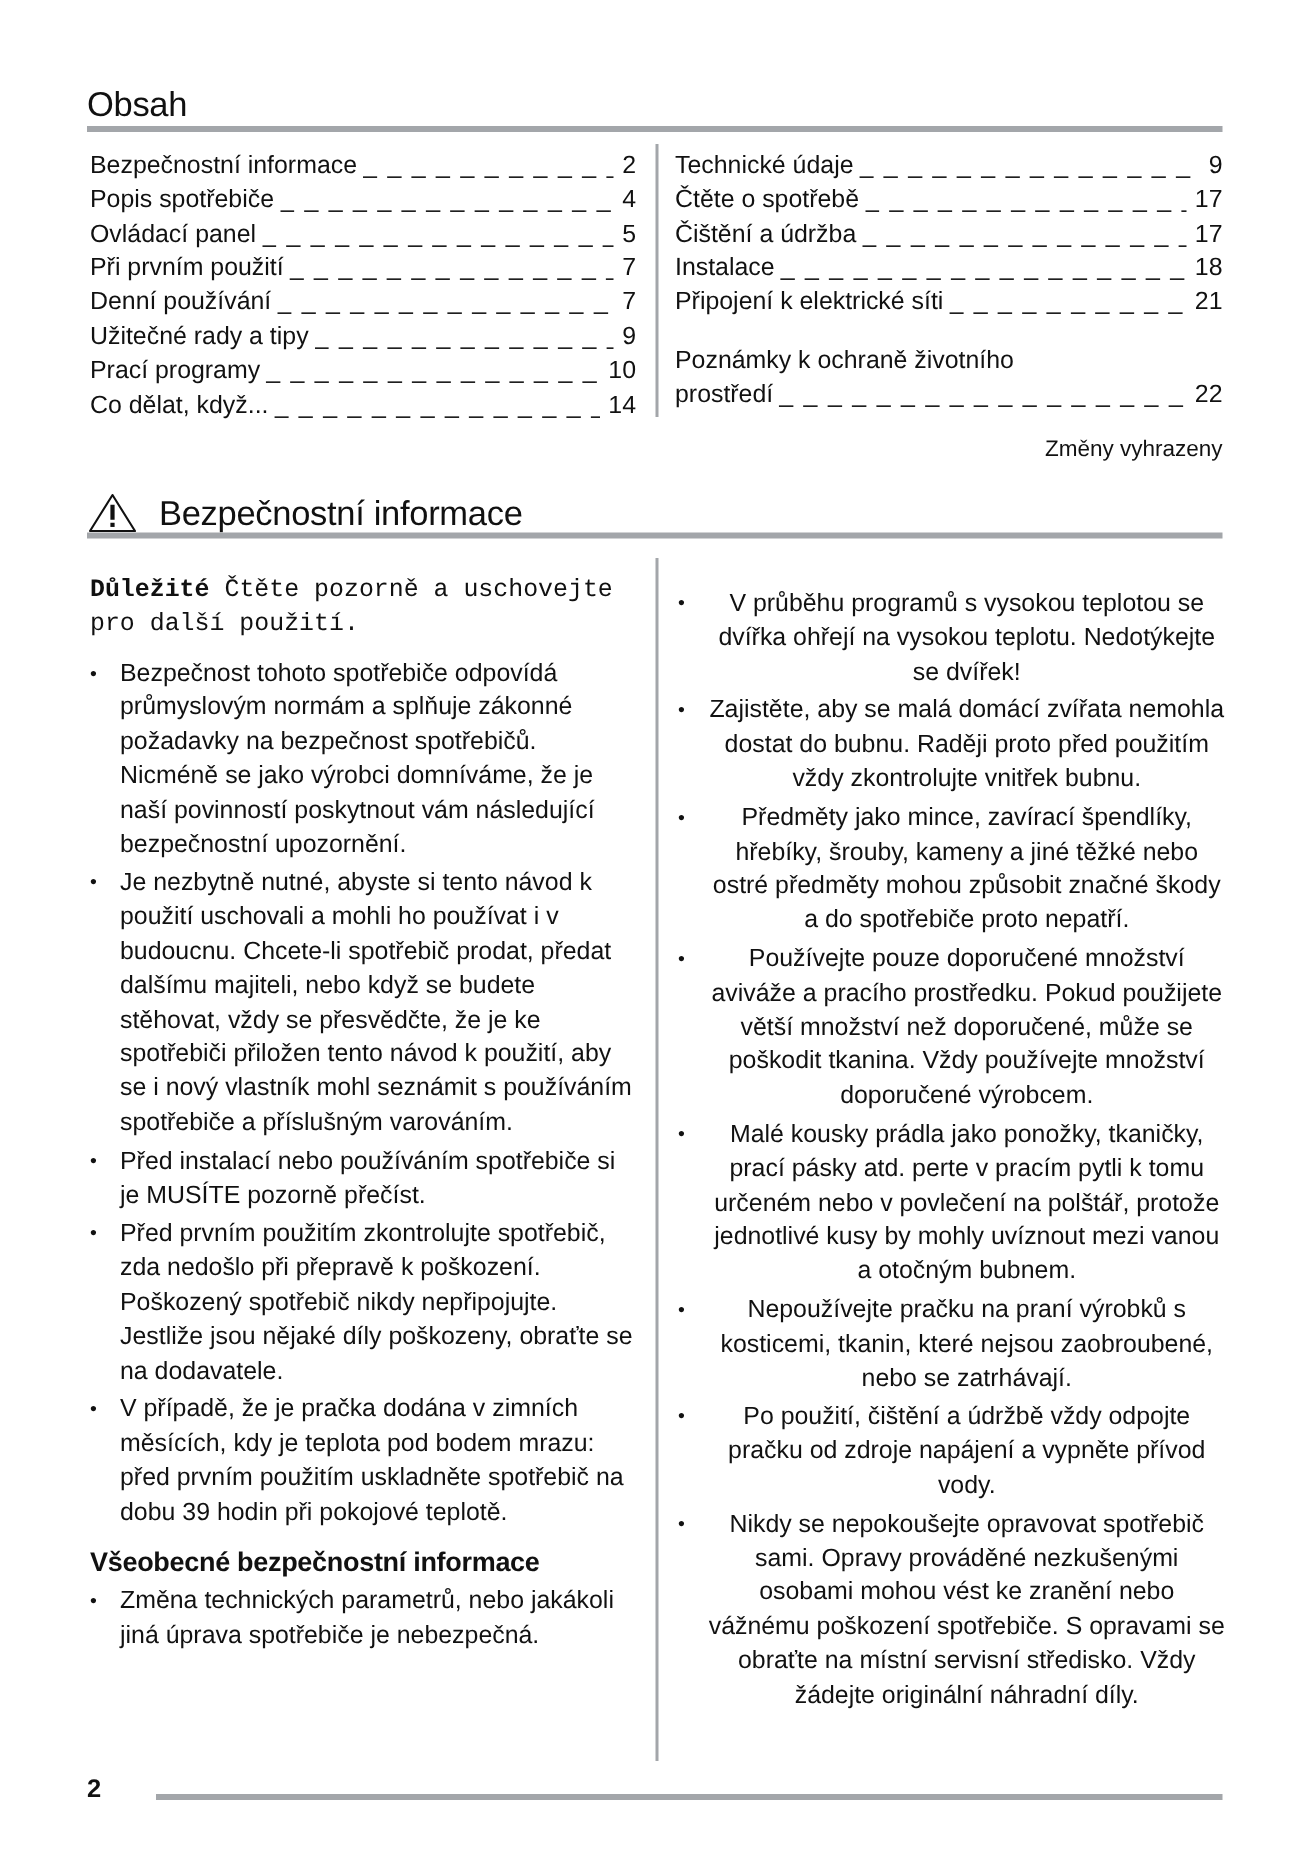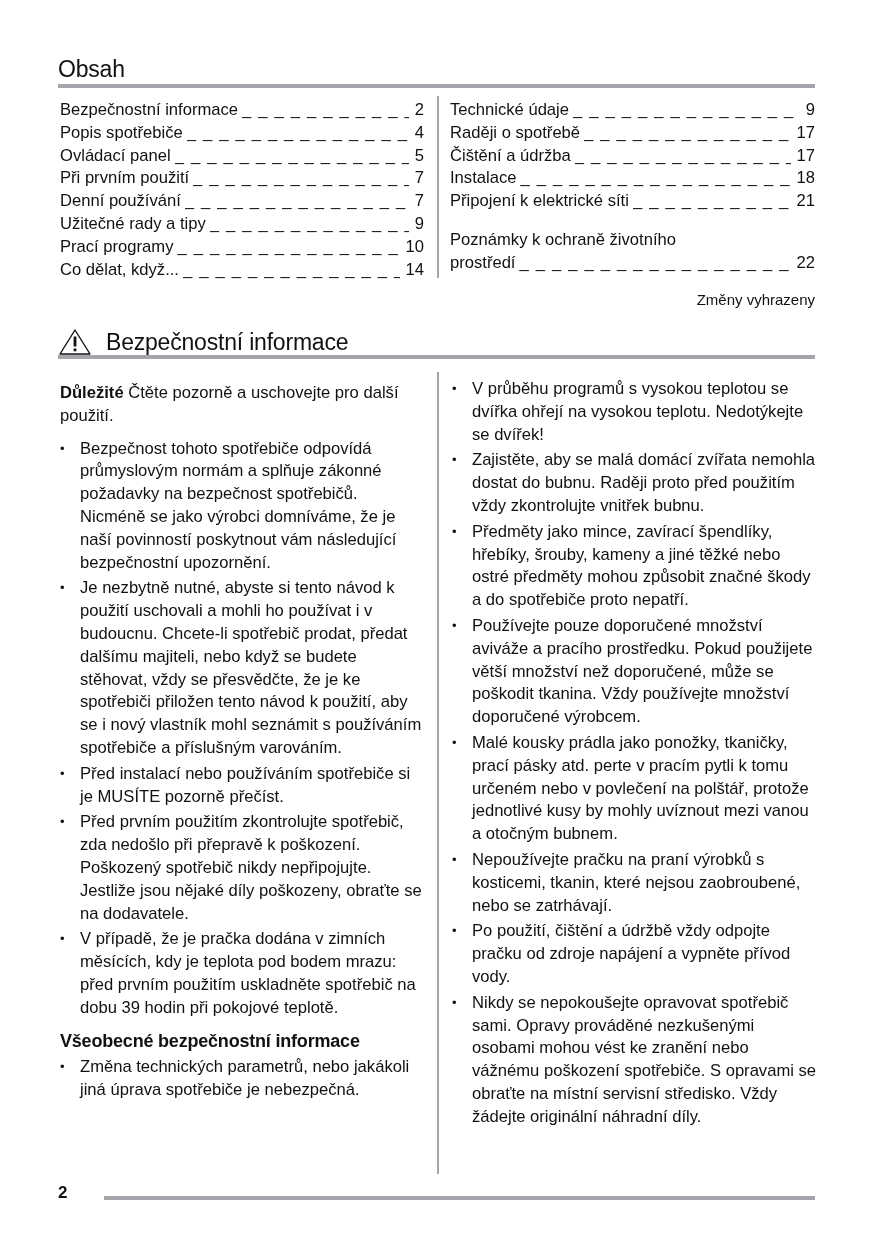--- a/index.html
+++ b/index.html
@@ -22,23 +22,23 @@
   .vsep { position:absolute; width:2px; background:#a3a6aa; }
 
   .changes { position:absolute; right:60px; top:291px; font-size:15px; }
 
   .h2wrap { position:absolute; left:58px; top:327px; height:30px; display:flex; align-items:center; }
   .warn { width:34px; height:28px; margin-right:14px; }
   .h2 { font-size:23px; font-weight:normal; letter-spacing:-0.2px; }
 
   .col { position:absolute; font-size:16.6px; line-height:22.8px; }
   .col.left { left:60px; top:382px; width:365px; }
-  .col.right { left:452px; top:378px; width:365px; }
+  .col.right { left:452px; top:391px; width:365px;text-align:center; }
 
-  .intro { margin:0 0 10px 0; }
+  .intro { margin:0 0 10px 0;font-family:Liberation Mono, monospace; }
   .intro b { font-weight:bold; }
   ul.bul { list-style:none; margin:0; padding:0; }
   ul.bul li { position:relative; padding-left:20px; margin-bottom:3px; }
   ul.bul li::before { content:"•"; position:absolute; left:0; top:0; font-size:13px; }
   .h3 { font-weight:bold; font-size:18px; margin:10px 0 4px 0; letter-spacing:-0.2px; }
 
   .pnum { position:absolute; left:58px; top:1183px; font-size:17px; font-weight:bold; }
   .footrule { position:absolute; left:104px; top:1196px; width:711px; height:4px; background:#a3a6aa; }
 </style>
 </head>
@@ -94,21 +94,21 @@
 
   <div class="vsep" style="left:437px; top:96px; height:182px;"></div>
 
   <div class="toc-col right">
     <div class="toc-row">
         <span class="t">Technické údaje</span>
         <span class="dots">_ _ _ _ _ _ _ _ _ _ _ _ _ _ _ _ _ _ _ _ _ _ _ _ _ _ _ _ _ _</span>
         <span class="p">9</span>
       </div>
     <div class="toc-row">
-        <span class="t">Raději o spotřebě</span>
+        <span class="t">Čtěte o spotřebě</span>
         <span class="dots">_ _ _ _ _ _ _ _ _ _ _ _ _ _ _ _ _ _ _ _ _ _ _ _ _ _ _ _ _ _</span>
         <span class="p">17</span>
       </div>
     <div class="toc-row">
         <span class="t">Čištění a údržba</span>
         <span class="dots">_ _ _ _ _ _ _ _ _ _ _ _ _ _ _ _ _ _ _ _ _ _ _ _ _ _ _ _ _ _</span>
         <span class="p">17</span>
       </div>
     <div class="toc-row">
         <span class="t">Instalace</span>

